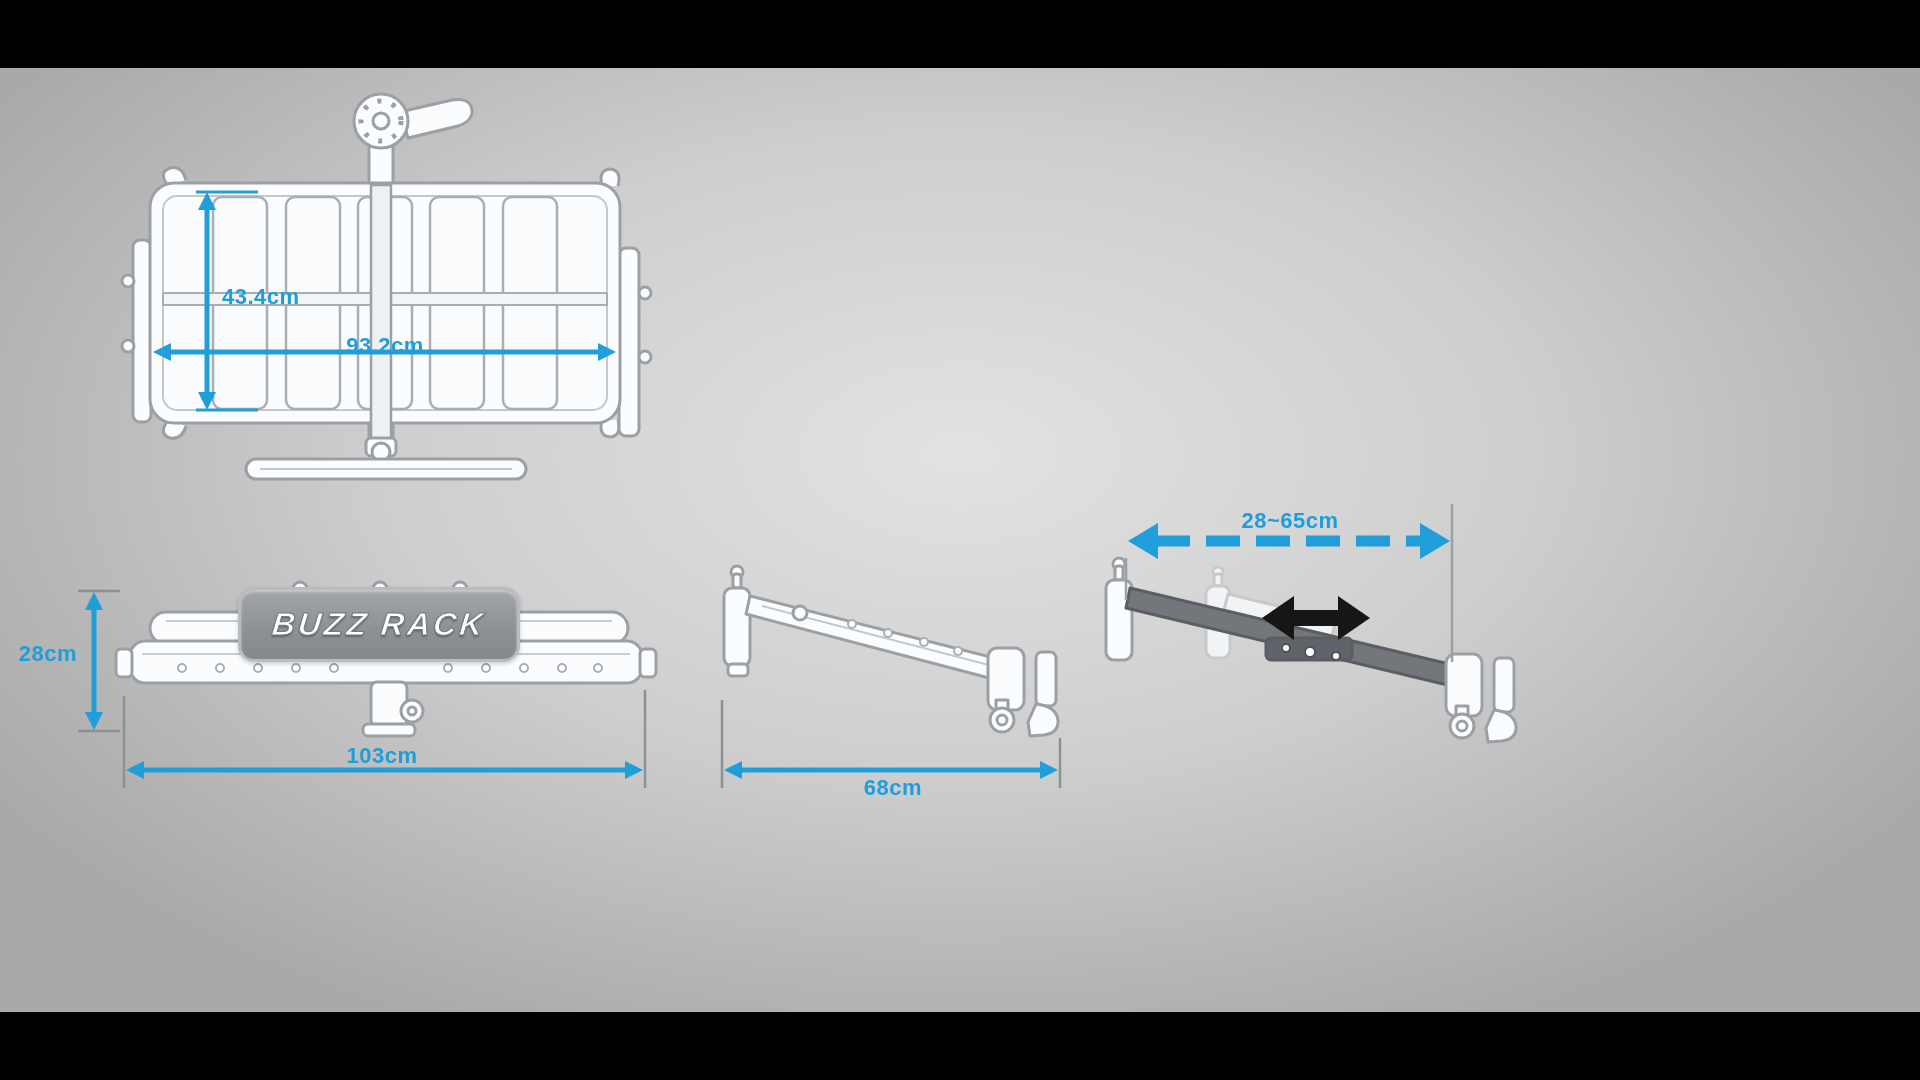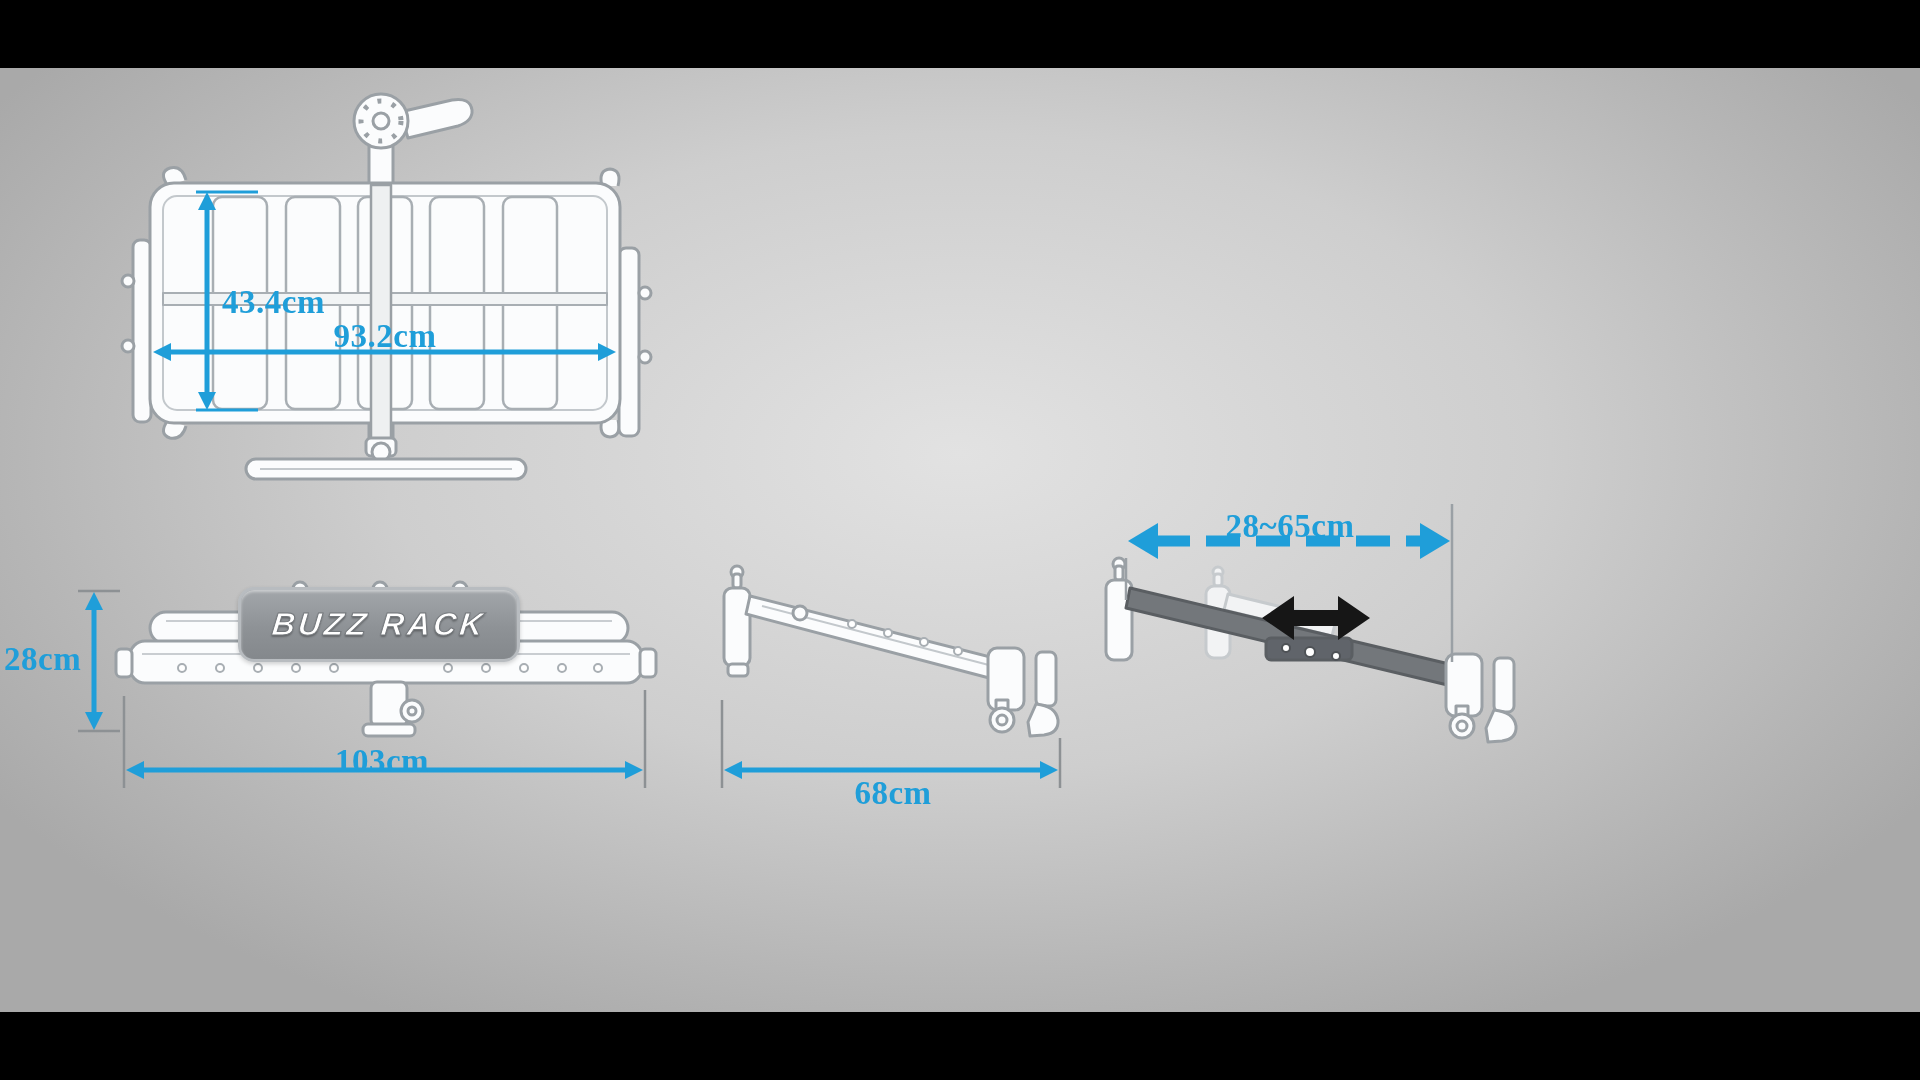--- a/index.html
+++ b/index.html
@@ -5,21 +5,21 @@
   * { margin:0; padding:0; box-sizing:border-box; }
   html,body { width:1920px; height:1080px; background:#000; overflow:hidden;
               font-family:"Liberation Sans", sans-serif; }
   .stage { position:relative; width:1920px; height:1080px;
            background: radial-gradient(1150px 640px at 50% 42%, #e2e2e2 0%, #cecece 50%, #b6b6b6 82%, #a9a9a9 100%); }
   .letterbox { position:absolute; left:0; width:1920px; height:68px; background:#000; z-index:40; }
   .letterbox.top { top:0; }
   .letterbox.bottom { bottom:0; }
   svg.art { position:absolute; left:0; top:0; z-index:10; }
   .dim-label { position:absolute; z-index:20; color:#1f9ed9; font-weight:bold;
-               font-size:33px; letter-spacing:0.5px; text-align:center;font-family:Liberation Serif, serif; }
+               font-size:22px; letter-spacing:0.5px; text-align:center; }
   .logo-plate { position:absolute; left:238px; top:587px; width:282px; height:75px; z-index:15;
                 border-radius:16px; border:3px solid #b8bcc0;
                 background: linear-gradient(180deg,#a2a6aa 0%, #8e9296 55%, #84888c 100%);
                 box-shadow: inset 0 2px 3px rgba(255,255,255,.45), 0 2px 4px rgba(0,0,0,.18);
                 display:flex; align-items:center; justify-content:center; }
   .logo-text { font-style:italic; font-weight:bold; font-size:32px; letter-spacing:3px;
                color:#ffffff; transform: skewX(-6deg);
                text-shadow: 0 2px 2px rgba(0,0,0,.30), 0 0 1px #6f7377;
                -webkit-text-stroke: 1px #74787c; white-space:nowrap; }
 </style>
@@ -214,19 +214,19 @@
       <path d="M1128 541 L1158 523 L1158 559 Z" stroke="none"></path>
       <path d="M1450 541 L1420 523 L1420 559 Z" stroke="none"></path>
     </g>
   </svg>
 
   <div class="logo-plate">
     <span class="logo-text">BUZZ RACK</span>
   </div>
 
   <div class="dim-label" style="left:222px; top:284px; width:100px; text-align:left;">43.4cm</div>
-  <div class="dim-label" style="left:325px; top:318px; width:120px;">93.2cm</div>
-  <div class="dim-label" style="left:4px; top:641px; width:68px;">28cm</div>
+  <div class="dim-label" style="left:325px; top:333px; width:120px;">93.2cm</div>
+  <div class="dim-label" style="left:14px; top:641px; width:68px;">28cm</div>
   <div class="dim-label" style="left:322px; top:743px; width:120px;">103cm</div>
   <div class="dim-label" style="left:838px; top:743px; width:110px;margin-top:32px;">68cm</div>
   <div class="dim-label" style="left:1215px; top:508px; width:150px;">28~65cm</div>
 
 </div>
 
 </body></html>

